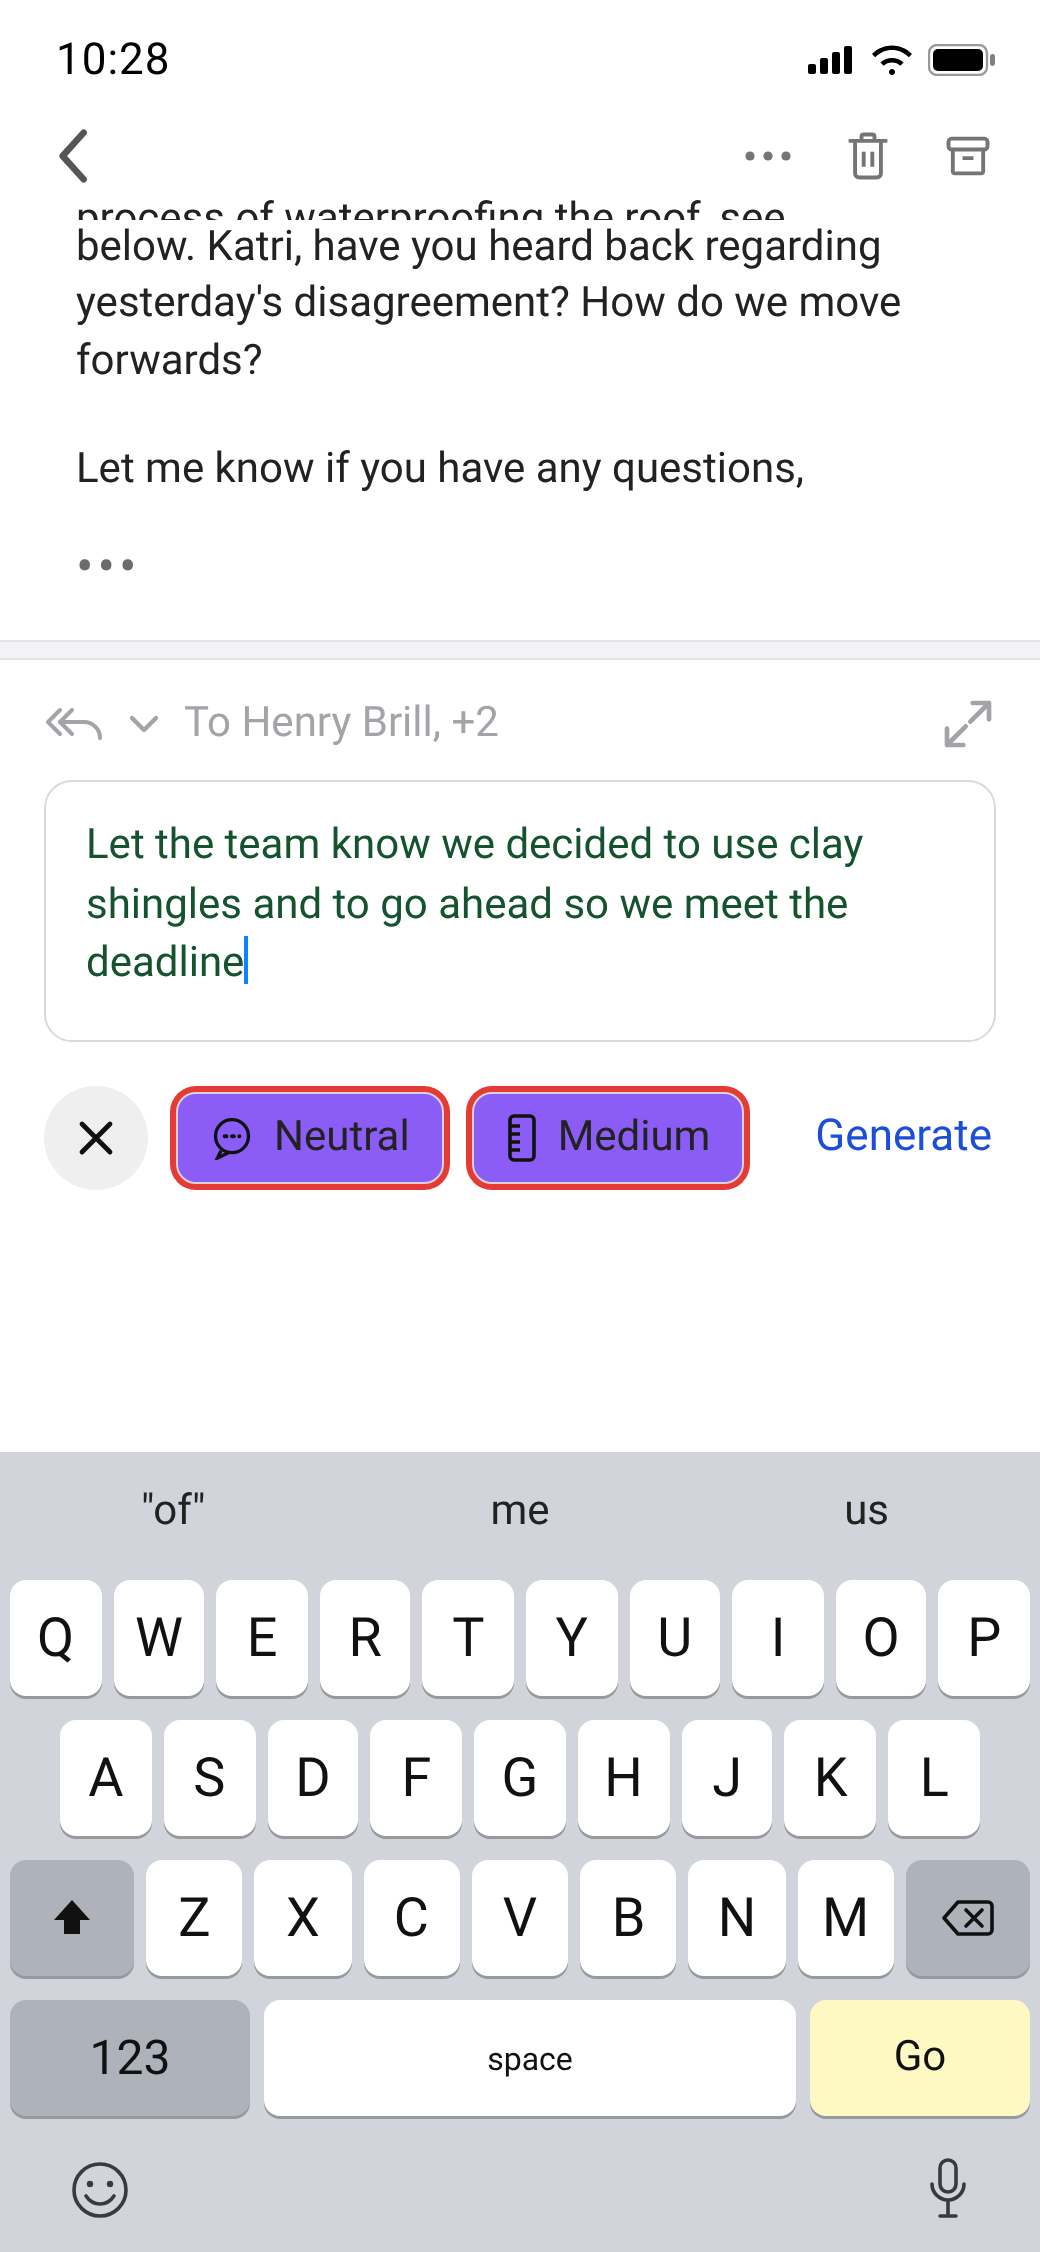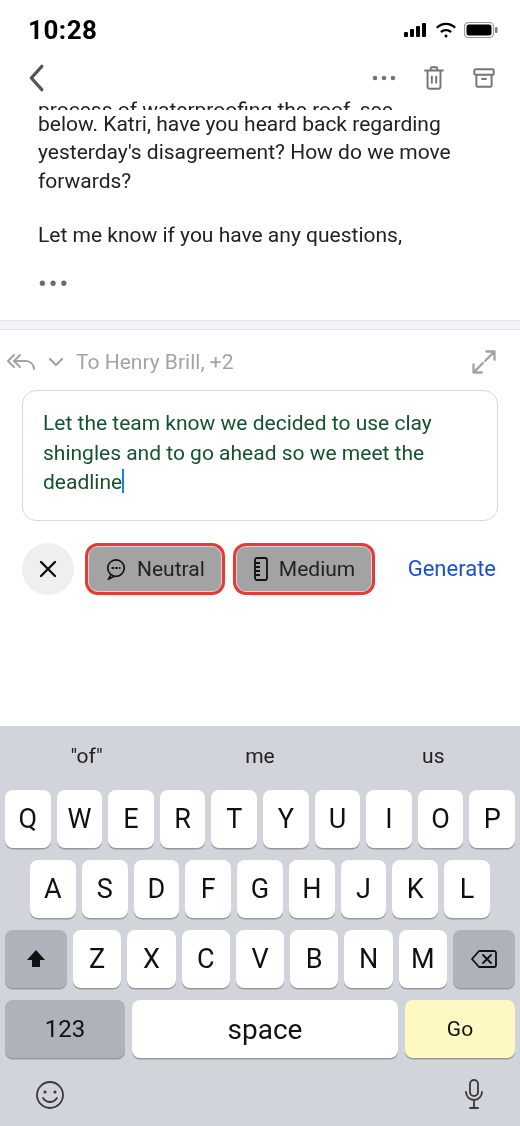--- a/index.html
+++ b/index.html
@@ -13,21 +13,21 @@
     }
 
     
     .status-bar {
       display: flex;
       justify-content: space-between;
       align-items: center;
       padding: 12px 22px 4px 28px;
       height: 52px;
     }
-    .time { font-size: 26px; font-weight: 700; letter-spacing: 0.5px; }
+    .time { font-size: 22px; font-weight: 400; letter-spacing: 0.5px; }
     .status-right { display: flex; align-items: center; gap: 7px; }
 
     
     .toolbar {
       display: flex;
       align-items: center;
       padding: 8px 18px 12px 18px;
       gap: 14px;
     }
     .toolbar .spacer { flex: 1; }
@@ -53,21 +53,21 @@
       height: 10px;
       background: #f3f3f5;
       border-top: 1px solid #e4e4e8;
       border-bottom: 1px solid #e4e4e8;
       margin-top: 18px;
     }
 
     
     .reply-header {
       display:flex; align-items:center; gap:12px;
-      padding: 18px 22px 14px 6px;
+      padding: 18px 22px 14px 22px;
       color:#a3a3a8;
     }
     .reply-to { font-size:21px; color:#a3a3a8; flex:1; }
 
     
     .compose-wrap { padding: 0 22px; }
     .compose {
       border:1px solid #d9d9de;
       border-radius: 14px;
       padding: 18px 20px 22px 20px;
@@ -86,21 +86,21 @@
     .tone-row {
       display:flex; align-items:center; gap:14px;
       padding: 22px 22px 16px 22px;
     }
     .close-circle {
       width:52px; height:52px; border-radius:50%; background:#efefef;
       display:flex; align-items:center; justify-content:center;
     }
     .chip {
       display:flex; align-items:center; gap:10px;
-      background:#a3a3a3;
+      background:#8b5cf6;
       border:1px solid #d3d3d8;
       border-radius:10px;
       padding: 10px 16px;
       font-size:21px;
       color:#222;
     }
     .chip.highlight {
       box-shadow: 0 0 0 3px #e63a34;
     }
     .generate { color:#1d4ed8; font-size:22px; margin-left:auto; padding-right:2px;}
@@ -131,21 +131,21 @@
       box-shadow: 0 1.5px 0 rgba(0,0,0,0.28);
       flex: 1;
       min-width: 0;
     }
     .krow.mid { padding: 0 25px; }
     .key.special { background:#adb2bb; }
     .key.shift { flex: 0 0 62px; }
     .key.backspace { flex: 0 0 62px; background:#adb2bb;}
     .brow { display:flex; gap:7px; padding:0 5px 8px 5px;}
     .key.numbers { flex:0 0 120px; background:#adb2bb; font-size:24px;}
-    .key.space { flex:1; font-size:28px;}
+    .key.space { flex:1; font-size:16px;}
     .key.go { flex:0 0 110px; background:#fef9c3; font-size:21px;}
     .kb-bottom {
       display:flex; justify-content:space-between; align-items:center;
       padding: 12px 34px 6px 34px;
       color:#3a3a3c;
     }
   </style>
 </head>
 <body>
 

